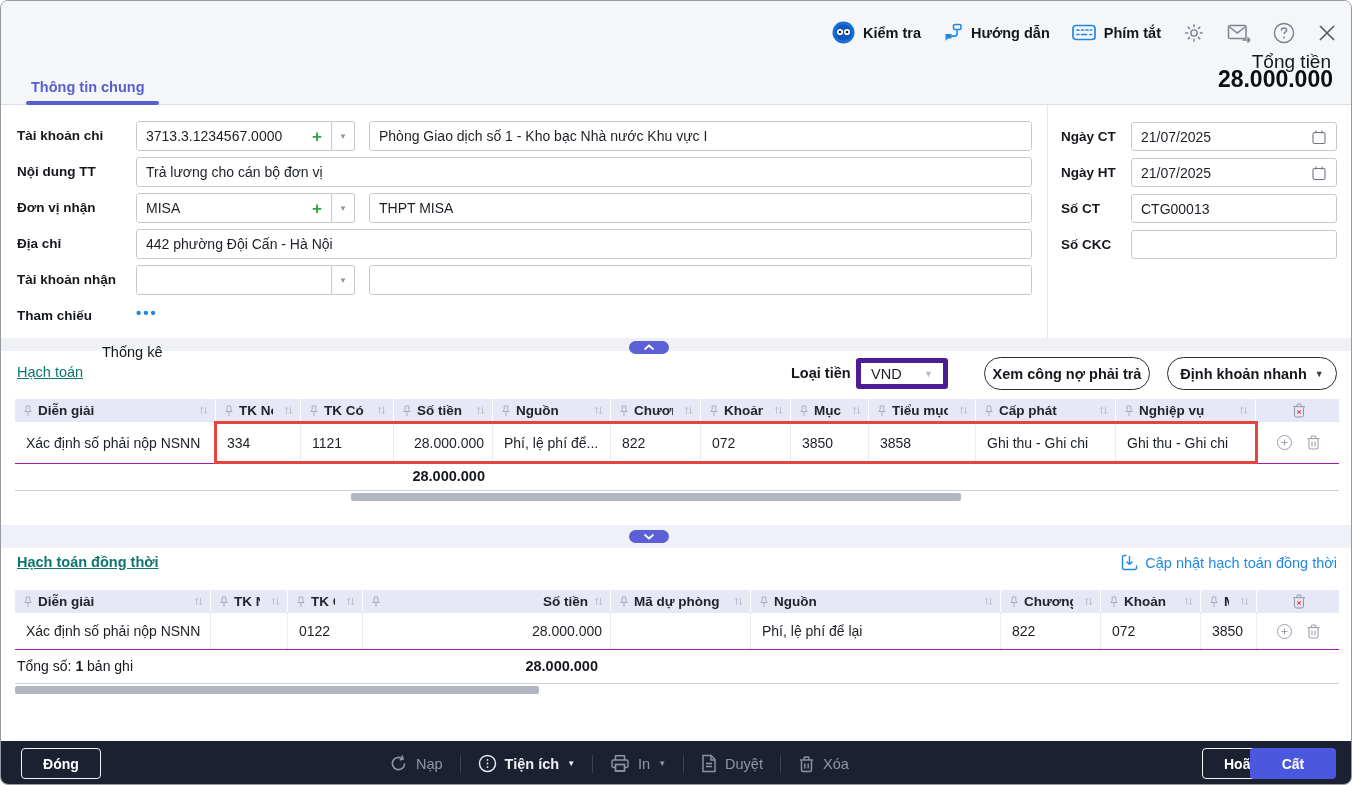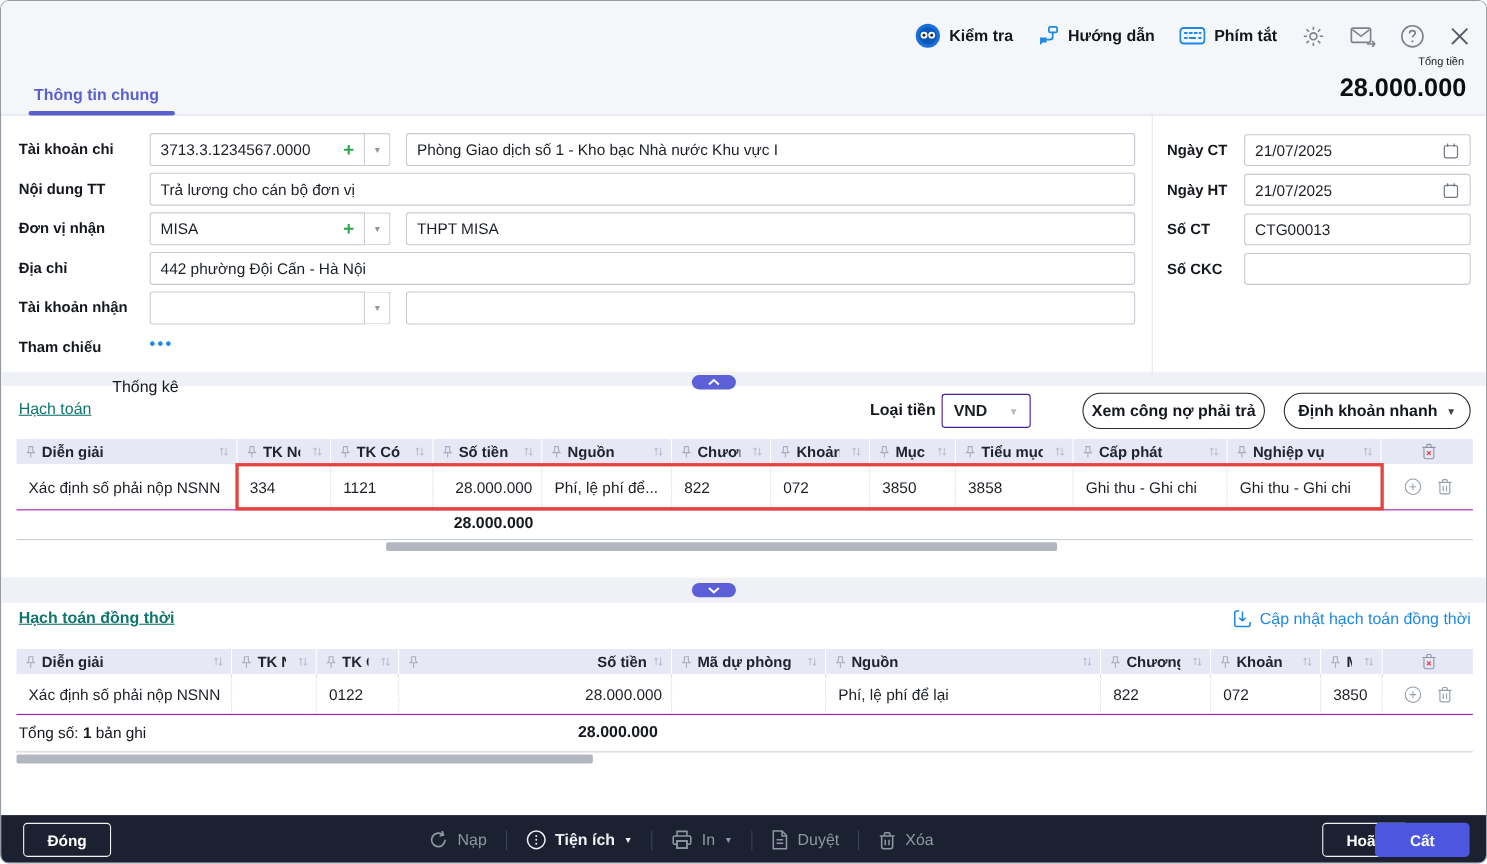--- a/index.html
+++ b/index.html
@@ -4,41 +4,41 @@
 <style>
   html,body{margin:0;padding:0;width:1352px;height:785px;background:#ffffff;font-family:"Liberation Sans",sans-serif;}
   .window{position:absolute;inset:0;background:#fff;border:1px solid #9599a2;border-radius:8px;overflow:hidden;box-sizing:border-box;}
   .abs{position:absolute;}
   
   .hdr{position:absolute;left:0;top:0;width:100%;height:104px;background:#f5f6f9;border-bottom:1px solid #dcdfe6;box-sizing:border-box;}
   .title{position:absolute;left:30px;top:16px;font-size:21px;font-weight:700;color:#14171c;}
   .hacts{position:absolute;right:14px;top:20px;display:flex;align-items:center;gap:22px;}
   .hact{display:flex;align-items:center;gap:8px;font-size:14.5px;font-weight:700;color:#14171c;cursor:pointer;white-space:nowrap;}
   .ibtn{display:flex;align-items:center;justify-content:center;cursor:pointer;}
-  .total-lbl{position:absolute;right:20px;top:50px;font-size:10px;color:#14171c;}
+  .total-lbl{position:absolute;right:20px;top:50px;font-size:19px;color:#14171c;}
   .total-val{position:absolute;right:18px;top:65px;font-size:23px;font-weight:700;color:#0c0e12;}
   .tab{position:absolute;left:30px;top:78px;font-size:14.5px;font-weight:700;color:#5a5fcf;cursor:pointer;}
   .tab-ul{position:absolute;left:25px;top:100px;width:133px;height:4px;background:#5a5fcf;border-radius:3px;}
   
   .flabel{position:absolute;left:16px;width:114px;font-size:13.5px;font-weight:700;color:#14171c;line-height:30px;white-space:nowrap;}
   .rlabel{position:absolute;left:1060px;width:64px;font-size:13.5px;font-weight:700;color:#14171c;line-height:29px;white-space:nowrap;}
   .fin{position:absolute;height:30px;box-sizing:border-box;border:1px solid #c5c9d2;border-radius:3px;background:#fff;font-size:14px;color:#1c2026;display:flex;align-items:center;padding:0 9px;overflow:hidden;white-space:nowrap;}
   .fin .txt{flex:1;overflow:hidden;white-space:nowrap;}
   .plus{color:#2ba84a;font-size:17px;font-weight:700;margin-left:4px;line-height:1;}
   .dd{position:absolute;width:23px;height:30px;box-sizing:border-box;border:1px solid #c5c9d2;border-left:none;border-radius:0 3px 3px 0;background:#fff;display:flex;align-items:center;justify-content:center;color:#8f96a2;font-size:8px;cursor:pointer;}
   .vdiv{position:absolute;left:1046px;top:104px;height:233px;border-left:1px solid #e3e6ec;}
   .dots{position:absolute;left:135px;top:303px;color:#1e88e5;font-size:15px;font-weight:700;letter-spacing:2px;cursor:pointer;}
   
   .band{position:absolute;left:0;width:100%;background:#eff1f6;}
   .pill{position:absolute;width:40px;height:13px;border-radius:7px;background:#5b60d6;display:flex;align-items:center;justify-content:center;cursor:pointer;}
   
   .seclink{position:absolute;font-size:14.5px;color:#0f766e;text-decoration:underline;cursor:pointer;white-space:nowrap;}
   .sectab{position:absolute;font-size:14.5px;color:#14171c;cursor:pointer;white-space:nowrap;}
   .ltlabel{position:absolute;left:790px;top:364px;font-size:14.5px;font-weight:700;color:#14171c;}
-  .sel{position:absolute;left:855px;top:357px;width:81px;height:31px;box-sizing:border-box;border:1px solid #4c1d95;border-radius:3px;display:flex;align-items:center;padding:0 10px;font-size:14.5px;color:#1c2026;background:#fff;cursor:pointer;font-weight:bold;}
+  .sel{position:absolute;left:855px;top:357px;width:92px;height:31px;box-sizing:border-box;border:5px solid #4c1d95;border-radius:3px;display:flex;align-items:center;padding:0 10px;font-size:14.5px;color:#1c2026;background:#fff;cursor:pointer;}
   .caret{color:#b6bac4;font-size:9px;margin-left:auto;}
   .pillbtn{position:absolute;height:33px;box-sizing:border-box;border:1px solid #272b33;border-radius:17px;background:#fff;display:flex;align-items:center;justify-content:center;font-size:14.5px;font-weight:700;color:#14171c;cursor:pointer;gap:8px;}
   .pillbtn .caret{color:#3a3f47;margin-left:0;}
   
   .thead{position:absolute;left:14px;display:flex;height:23px;background:#e7e8f6;}
   .th{display:flex;align-items:center;box-sizing:border-box;padding:0 6px 0 8px;border-right:1px solid #fff;font-size:13.5px;font-weight:700;color:#20242c;gap:5px;cursor:pointer;}
   .th .lbl{white-space:nowrap;overflow:hidden;}
   .th .gap{flex:1;}
   .tbody{position:absolute;left:14px;}
   .trow{display:flex;background:#fff;border-bottom:1px solid #a21caf;}

